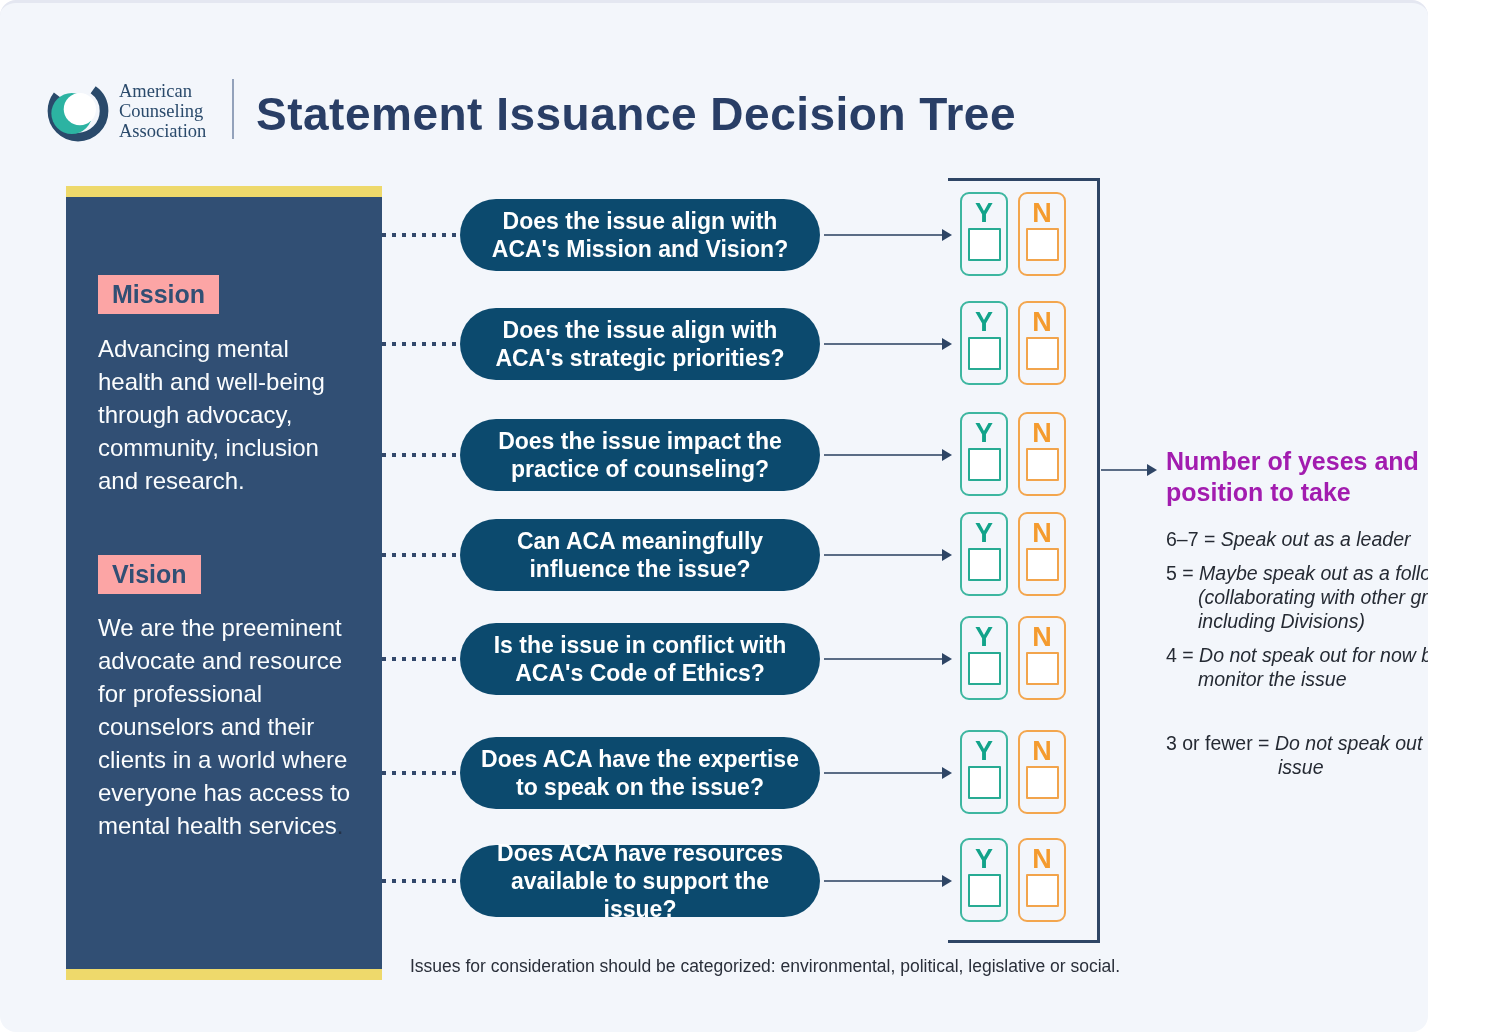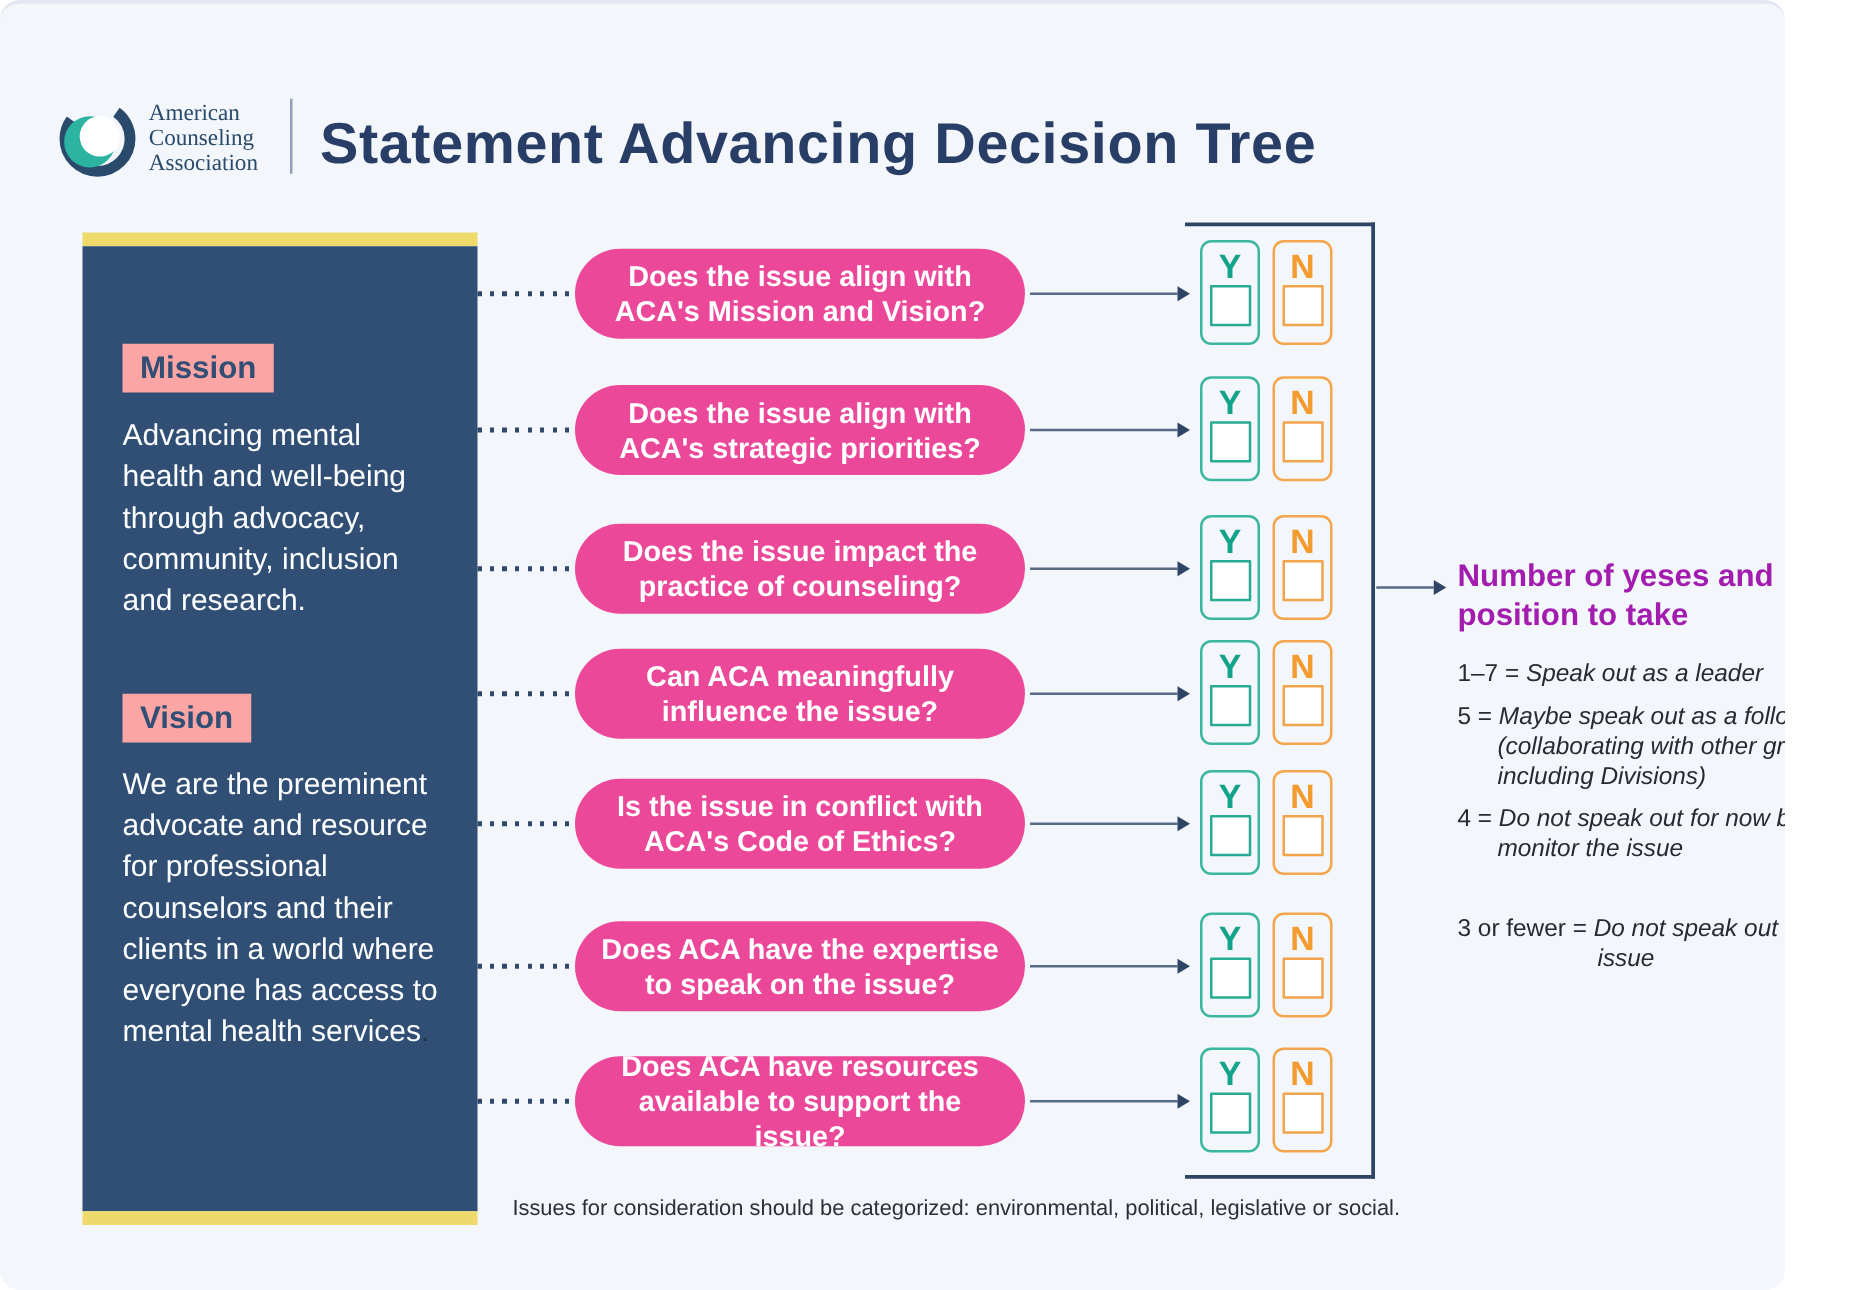--- a/index.html
+++ b/index.html
@@ -47,21 +47,21 @@
   .par-vision{top:425px;width:266px;}
   .dark-period{color:#233249;}
   
   .qrow{position:absolute;left:382px;width:720px;height:90px;}
   .dots{
     position:absolute;left:0;top:43px;width:75px;height:4px;
     background:repeating-linear-gradient(90deg,#32486b 0 3.5px,transparent 3.5px 10px);
   }
   .pill{
     position:absolute;left:78px;top:9px;width:360px;height:72px;
-    background:#ec4899;border-radius:36px;
+    background:#0c4a6e;border-radius:36px;
     display:flex;align-items:center;justify-content:center;
     color:#ffffff;font-size:23px;font-weight:700;line-height:28px;text-align:center;
     padding:0 18px;box-sizing:border-box;
   }
   .h-arrow{position:absolute;display:flex;align-items:center;}
   .qrow .h-arrow{left:442px;top:39px;width:128px;height:12px;}
   .h-arrow .line{flex:1;height:2.5px;background:#5a6c85;}
   .h-arrow .head{
     width:0;height:0;
     border-top:6px solid transparent;border-bottom:6px solid transparent;
@@ -116,21 +116,21 @@
       <circle cx="40" cy="54" r="33" fill="#2cb3a2"></circle>
       <circle cx="53" cy="47" r="26" fill="#ffffff"></circle>
     </svg>
   </div>
   <div class="logo-text">
     <div>American</div>
     <div>Counseling</div>
     <div>Association</div>
   </div>
   <div class="header-divider"></div>
-  <h1 class="page-title" style="margin:0;">Statement Advancing Decision Tree</h1>
+  <h1 class="page-title" style="margin:0;">Statement Issuance Decision Tree</h1>
 
   <div class="sidebar">
     <div class="bar top"></div>
     <div class="body"></div>
     <div class="bar bottom"></div>
     <span class="side-label label-mission">Mission</span>
     <p class="side-par par-mission" style="margin:0;">Advancing mental health and well-being through advocacy, community, inclusion and research.</p>
     <span class="side-label label-vision">Vision</span>
     <p class="side-par par-vision" style="margin:0;"><span>We are the preeminent advocate and resource for professional counselors and their clients in a world where everyone has access to mental health services</span><span class="dark-period">.</span></p>
   </div>
@@ -284,21 +284,21 @@
 
   <div class="bracket"></div>
   <div class="h-arrow result-arrow" style="position:absolute;">
       <span class="line"></span>
       <span class="head"></span>
     </div>
 
   <div class="results-heading">Number of yeses and position to take</div>
 
   <div class="legend">
-    <div class="legend-item"><span class="pre">1–7 = </span><span class="desc">Speak out as a leader</span></div>
+    <div class="legend-item"><span class="pre">6–7 = </span><span class="desc">Speak out as a leader</span></div>
     <div class="legend-item"><span class="pre">5 =  </span><span class="desc">Maybe speak out as a follower (collaborating with other groups including Divisions)</span></div>
     <div class="legend-item"><span class="pre">4 =  </span><span class="desc">Do not speak out for now but monitor the issue</span></div>
     <div class="legend-item wide"><span class="pre">3 or fewer = </span><span class="desc">Do not speak out on the issue</span></div>
   </div>
 
   <div class="footnote">Issues for consideration should be categorized: environmental, political, legislative or social.</div>
 
 </div>
 
 </body></html>

